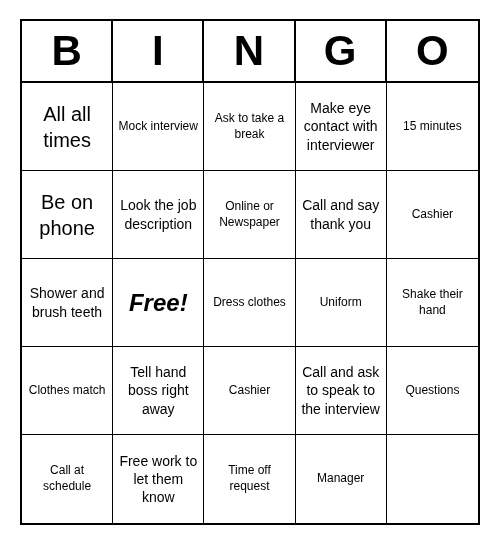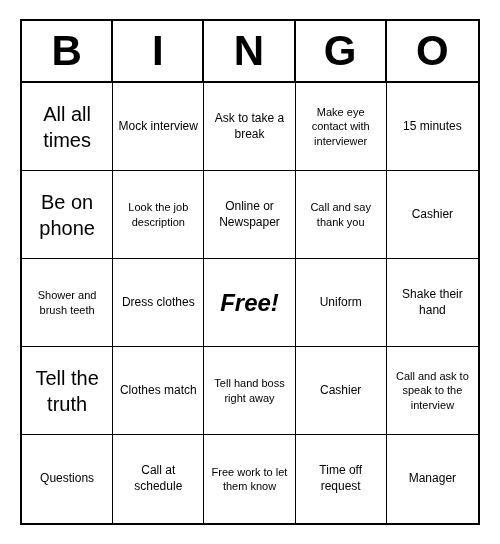--- a/index.html
+++ b/index.html
@@ -56,21 +56,21 @@
     .bingo-cell.large-text {
       font-size: 20px;
       font-weight: normal;
     }
     .bingo-cell.free {
       font-size: 24px;
       font-weight: bold;
       font-style: italic;
     }
     .bingo-cell.small-text {
-      font-size: 11px;
+      font-size: 14px;
     }
   </style>
 </head>
 <body>
 
 <div class="bingo-card">
   <div class="bingo-header">
   <div class="bingo-letter">B</div>
       <div class="bingo-letter">I</div>
       <div class="bingo-letter">N</div>
@@ -82,25 +82,24 @@
       <div class="bingo-cell">Mock interview</div>
       <div class="bingo-cell">Ask to take a break</div>
       <div class="bingo-cell small-text">Make eye contact with interviewer</div>
       <div class="bingo-cell">15 minutes</div>
       <div class="bingo-cell large-text">Be on phone</div>
       <div class="bingo-cell small-text">Look the job description</div>
       <div class="bingo-cell">Online or Newspaper</div>
       <div class="bingo-cell small-text">Call and say thank you</div>
       <div class="bingo-cell">Cashier</div>
       <div class="bingo-cell small-text">Shower and brush teeth</div>
+      <div class="bingo-cell free">Free!</div>
       <div class="bingo-cell">Dress clothes</div>
-      <div class="bingo-cell free">Free!</div>
       <div class="bingo-cell">Uniform</div>
       <div class="bingo-cell">Shake their hand</div>
-      <div class="bingo-cell large-text">Tell the truth</div>
       <div class="bingo-cell">Clothes match</div>
       <div class="bingo-cell small-text">Tell hand boss right away</div>
       <div class="bingo-cell">Cashier</div>
       <div class="bingo-cell small-text">Call and ask to speak to the interview</div>
       <div class="bingo-cell">Questions</div>
       <div class="bingo-cell">Call at schedule</div>
       <div class="bingo-cell small-text">Free work to let them know</div>
       <div class="bingo-cell">Time off request</div>
       <div class="bingo-cell">Manager</div>
     </div>

